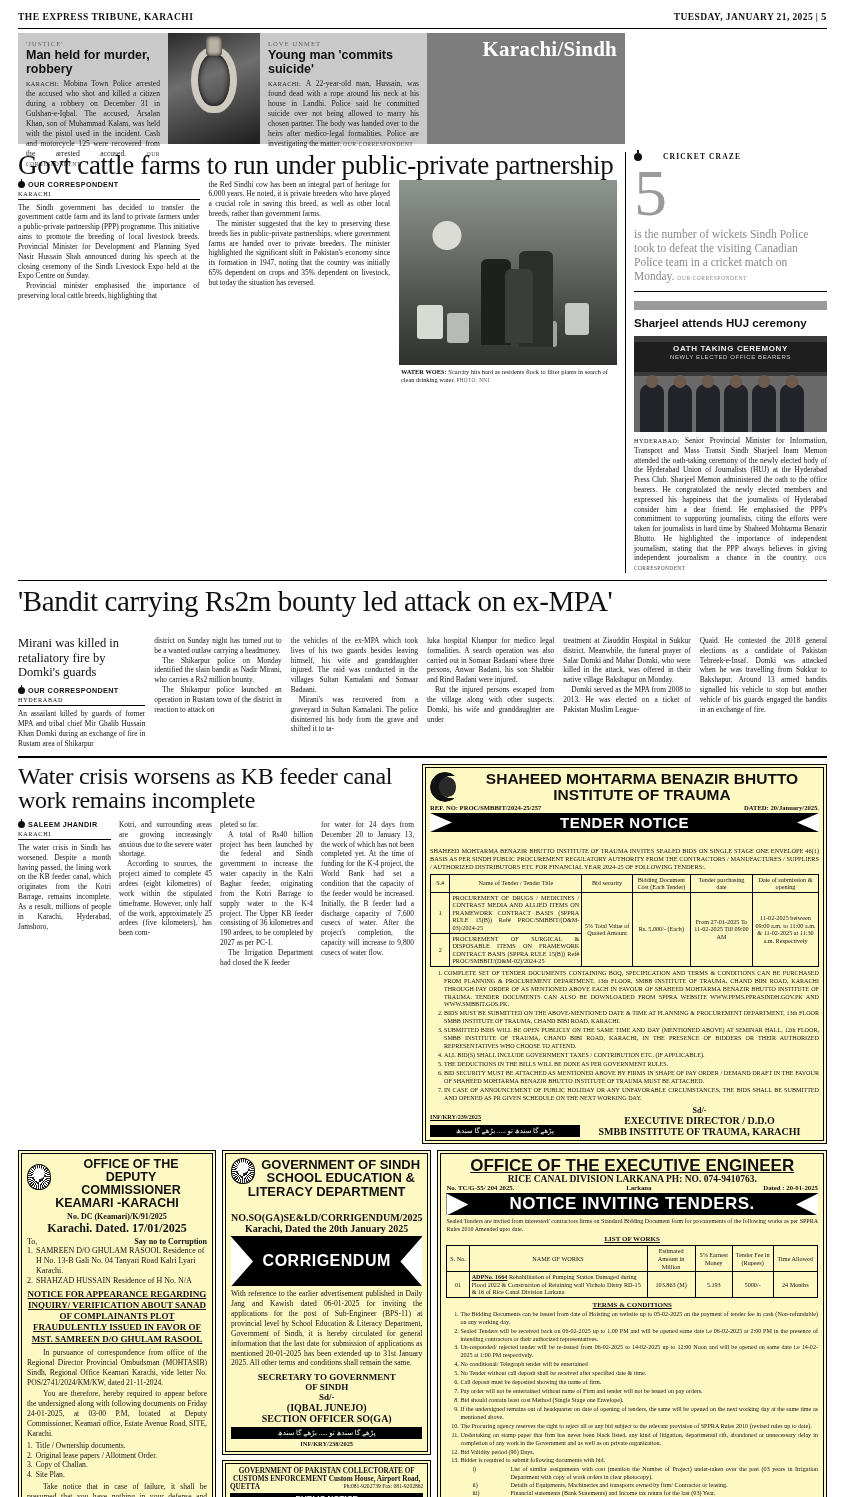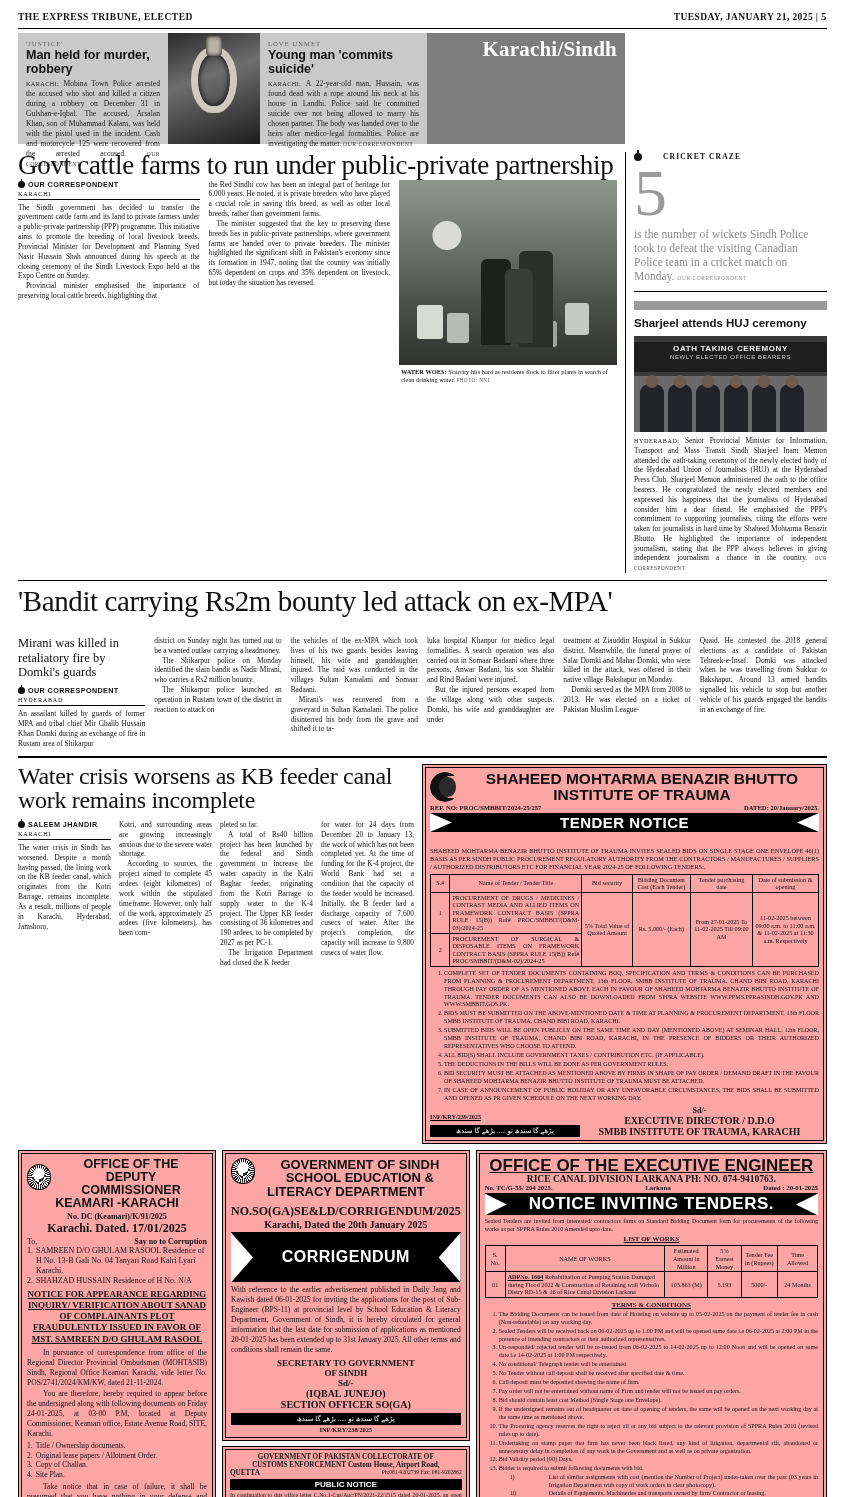--- a/index.html
+++ b/index.html
@@ -199,21 +199,21 @@
   .region3 { margin-top: 7px; border-top: 2px solid #000; padding-top: 6px; display:flex; }
   .water { flex: 0 0 404px; padding-right: 8px; }
   .water h1 {
     font-family:"Liberation Serif", serif; font-size: 24px; font-weight: normal;
     line-height:1.03; letter-spacing:-.3px; margin-bottom: 7px;
   }
   .water .cols { display:flex; gap: 8px; }
   .water .c { flex: 1; }
 
   
-  .ad { border: 1.6px solid #000; background:#fca5a5; }
+  .ad { border: 1.6px solid #000; background:#fef9c3; }
   .ad-inner { border: .8px solid #000; margin: 2px; padding: 4px 5px; }
   .ad-title-blk {
     font-family:"Liberation Sans", sans-serif; font-weight:bold;
     text-align:center; line-height:1.05;
   }
   .emblem {
     width: 24px; height: 26px; border-radius: 50% 50% 45% 45%;
     background:
       radial-gradient(circle at 50% 36%, #fff 0 5px, transparent 6px),
       repeating-conic-gradient(#222 0 6deg, #fff 6deg 12deg);
@@ -272,21 +272,21 @@
   .notelist { font-size:6.1px; line-height:1.3; text-align:justify; }
   .notelist li { margin-bottom: 1px; }
   .notelist ol, .notelist ul { padding-left: 14px; }
 </style>
 </head>
 <body>
 
 <div class="page">
 
   <div class="masthead">
-    <div class="masthead-left">THE EXPRESS TRIBUNE, ELECTED</div>
+    <div class="masthead-left">THE EXPRESS TRIBUNE, KARACHI</div>
     <div class="masthead-right">
       <span>TUESDAY, JANUARY 21, 2025 |</span>
       <span class="pg">5</span>
     </div>
   </div>
 
   <div class="topstrip">
 
     <div class="brief" style="flex:0 0 150px;">
       <div class="brief-kicker">'JUSTICE'</div>
@@ -619,21 +619,21 @@
       <div class="ad">
         <div class="ad-inner" style="padding:4px 5px;">
           <div style="display:flex; align-items:center; gap:4px;">
             <div class="emblem"></div>
             <div style="flex:1;">
               <div class="ad-title-blk" style="font-size:13px;">GOVERNMENT OF SINDH</div>
               <div class="ad-title-blk" style="font-size:13px;">SCHOOL EDUCATION &amp;</div>
             </div>
           </div>
           <div class="ad-title-blk" style="font-size:13px;">LITERACY DEPARTMENT</div>
-          <div class="ctr b" style="font-size:12px; margin-top:6px;">NO.SO(GA)SE&amp;LD/CORRIGENDUM/2025</div>
+          <div class="ctr b" style="font-size:10px; margin-top:14px;">NO.SO(GA)SE&amp;LD/CORRIGENDUM/2025</div>
           <div class="ctr b" style="font-size:10px;">Karachi, Dated the 20th January 2025</div>
           <div class="ribbon" style="font-size:16px; margin:2px 0 3px 0; padding:16px 0;">
             <span>CORRIGENDUM</span>
           </div>
           <div class="ad-body" style="font-size:7.6px;">With reference to the earlier advertisement published in Daily Jang and Kawish dated 06-01-2025 for inviting the applications for the post of Sub-Engineer (BPS-11) at provincial level by School Education &amp; Literacy Department, Government of Sindh, it is hereby circulated for general information that the last date for submission of applications as mentioned 20-01-2025 has been extended up to 31st January 2025. All other terms and conditions shall remain the same.</div>
           <div class="ctr b" style="font-size:9px; margin-top:4px;">SECRETARY TO GOVERNMENT</div>
           <div class="ctr b" style="font-size:9px;">OF SINDH</div>
           <div class="ctr b" style="font-size:9px;">Sd/-</div>
           <div class="ctr b" style="font-size:10px;">(IQBAL JUNEJO)</div>
           <div class="ctr b" style="font-size:10px;">SECTION OFFICER SO(GA)</div>

